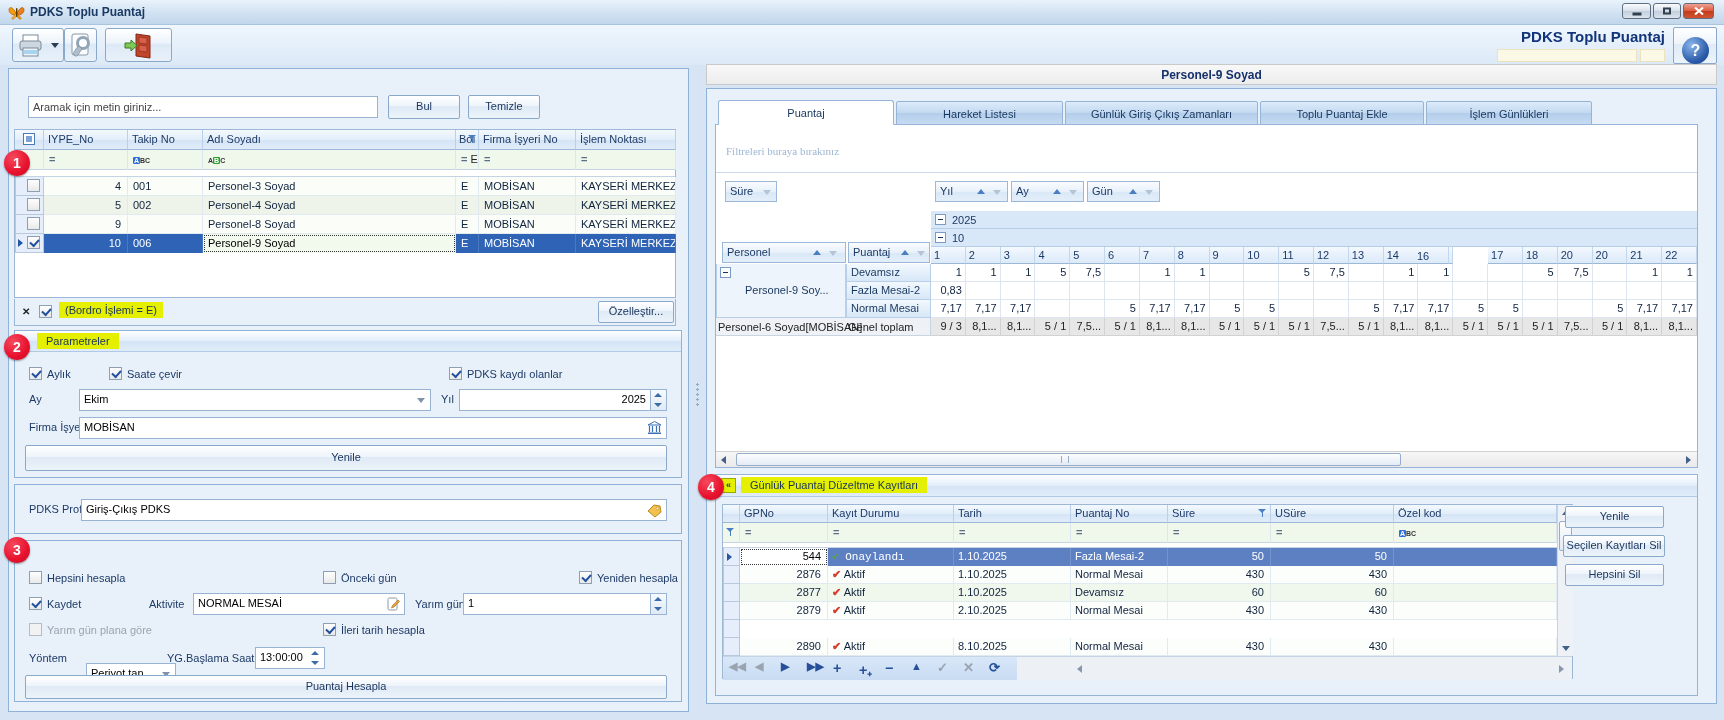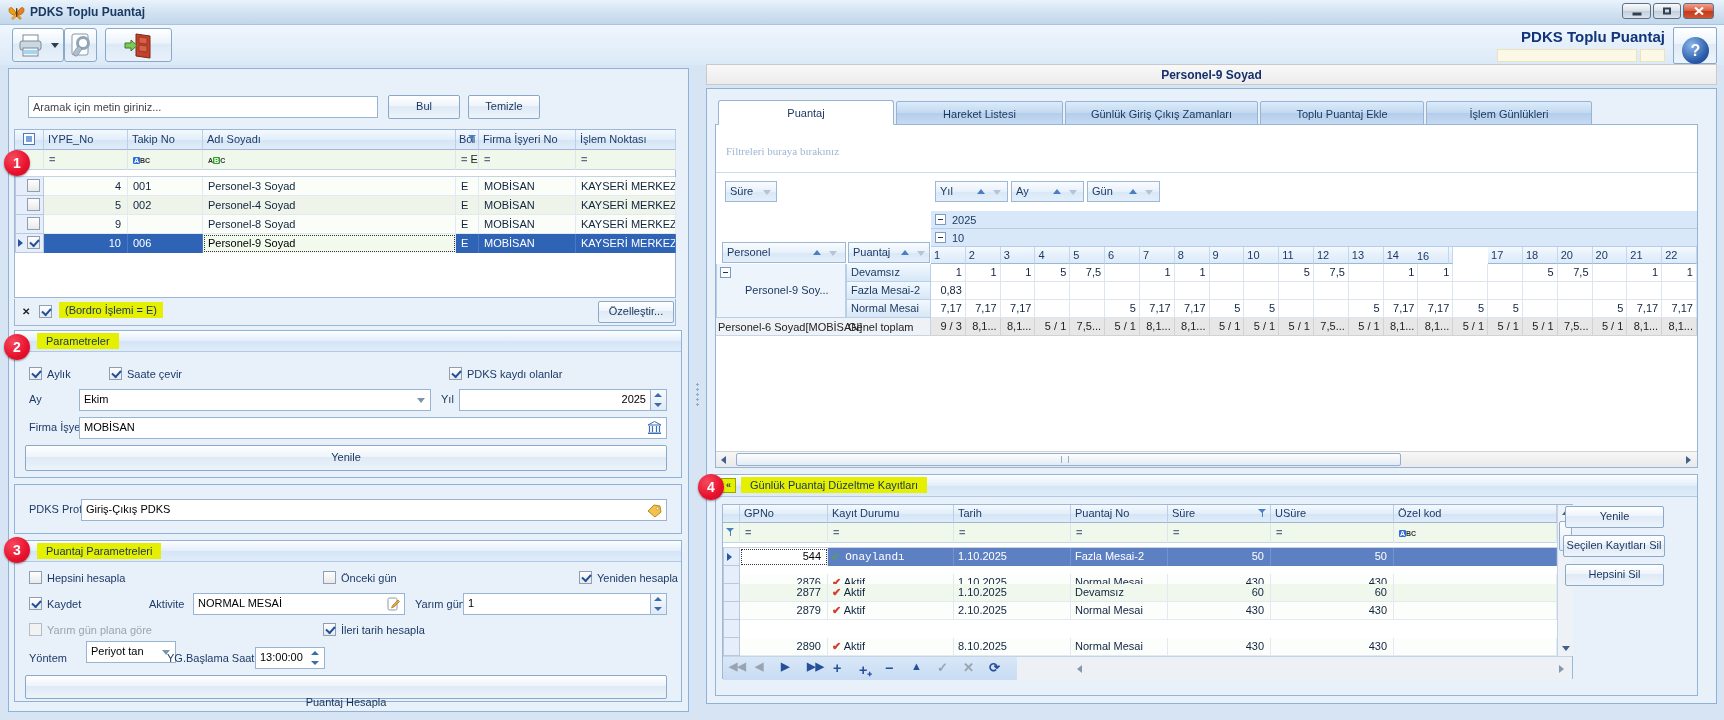--- a/index.html
+++ b/index.html
@@ -269,23 +269,20 @@
   <div class="field" style="left:66px;top:14px;width:586px;height:22px;">
     <span class="val">Giriş-Çıkış PDKS</span>
     <svg style="position:absolute;right:4px;top:3px" width="16" height="15" viewBox="0 0 16 15">
       <path d="M2 8 L8 2 L14 3 L15 9 L9 14 Z" fill="#f2c14e" stroke="#b98a1d" stroke-width="1"></path>
       <circle cx="11.5" cy="5.5" r="1.3" fill="#fff" stroke="#b98a1d" stroke-width="0.7"></circle>
     </svg>
   </div>
 </div>
 
 <div class="panel" style="left:14px;top:540px;width:668px;height:162px;">
-  <div class="phead">
-      <span class="ylab">Puantaj Parametreleri</span>
-    </div>
   <span class="cb" style="left:14px;top:30px;"></span>
   <span class="lbl" style="left:32px;top:31px;">Hepsini hesapla</span>
   <span class="cb" style="left:308px;top:30px;"></span>
   <span class="lbl" style="left:326px;top:31px;">Önceki gün</span>
   <span class="cb checked" style="left:564px;top:30px;"></span>
   <span class="lbl" style="left:582px;top:31px;">Yeniden hesapla</span>
 
   <span class="cb checked" style="left:14px;top:56px;"></span>
   <span class="lbl" style="left:32px;top:57px;">Kaydet</span>
   <span class="lbl" style="left:134px;top:57px;">Aktivite</span>
@@ -304,33 +301,33 @@
         <i class="tri-d"></i>
       </span>
   </div>
 
   <span class="cb disabled" style="left:14px;top:82px;"></span>
   <span class="lbl" style="left:32px;top:83px;color:#9aa4af;">Yarım gün plana göre</span>
   <span class="cb checked" style="left:308px;top:82px;"></span>
   <span class="lbl" style="left:326px;top:83px;">İleri tarih hesapla</span>
 
   <span class="lbl" style="left:14px;top:111px;">Yöntem</span>
-  <div class="field" style="left:71px;top:100px;width:90px;height:22px;">
+  <div class="field" style="left:71px;top:122px;width:90px;height:22px;">
     <span class="val">Periyot tan</span>
       <span class="dd"></span>
   </div>
   <span class="lbl" style="left:152px;top:111px;">YG.Başlama Saati</span>
   <div class="field" style="left:240px;top:106px;width:70px;height:22px;">
     <span class="val">13:00:00</span>
     <span class="spin" style="border-left:none;background:none;">
         <i class="tri-u"></i>
         <i class="tri-d"></i>
       </span>
   </div>
-  <div class="btn" style="left:10px;top:134px;width:642px;height:24px;"><span style="margin-top:20px">Puantaj Hesapla</span></div>
+  <div class="btn" style="left:10px;top:134px;width:642px;height:24px;"><span style="margin-top:4px">Puantaj Hesapla</span></div>
 </div>
 
 <div class="abs" style="left:689px;top:68px;width:17px;height:644px;">
   <div style="position:absolute;left:7px;top:314px;width:3px;height:24px;background-image:radial-gradient(circle,#8fa9c8 1.2px,transparent 1.3px);background-size:3px 5px;"></div>
 </div>
 
 <div class="abs" style="left:706px;top:64px;width:1011px;height:21px;background:linear-gradient(#f8f8f8,#ececec);border:1px solid #c9c9c9;text-align:center;">
   <span style="font-weight:bold;color:#16306b;font-size:12px;line-height:20px;">Personel-9 Soyad</span>
 </div>
 
@@ -550,21 +547,21 @@
         <div class="gcell" style="left: 88px; top: 0px; width: 126px; height: 18px; text-align: left; padding: 2px 0px 0px 4px; border-right: 1px solid rgb(116, 147, 205); font-family: Liberation Mono, monospace;"><span style="color:#57a639;font-weight:bold;">✔</span> <span>Onaylandı</span></div>
         <div class="gcell" style="left: 214px; top: 0px; width: 117px; height: 18px; text-align: left; padding: 2px 0px 0px 4px; border-right: 1px solid rgb(116, 147, 205);">1.10.2025</div>
         <div class="gcell" style="left: 331px; top: 0px; width: 97px; height: 18px; text-align: left; padding: 2px 0px 0px 4px; border-right: 1px solid rgb(116, 147, 205);">Fazla Mesai-2</div>
         <div class="gcell" style="left: 428px; top: 0px; width: 103px; height: 18px; text-align: right; padding: 2px 6px 0px 0px; border-right: 1px solid rgb(116, 147, 205);">50</div>
         <div class="gcell" style="left: 531px; top: 0px; width: 123px; height: 18px; text-align: right; padding: 2px 6px 0px 0px; border-right: 1px solid rgb(116, 147, 205);">50</div>
         <div class="gcell" style="left: 654px; top: 0px; width: 163px; height: 18px; text-align: left; padding: 2px 0px 0px 4px; border-right: 1px solid rgb(116, 147, 205);"></div>
       </div>
     </div>
     <div style="position: absolute; left: 0px; top: 61px; width: 834px; height: 18px;">
       <div style="position: absolute; left: 0px; top: 0px; width: 17px; height: 18px; background: rgb(230, 238, 251); border-right: 1px solid rgb(185, 201, 220); border-bottom: 1px solid rgb(185, 201, 220); border-left: 1px solid rgb(185, 201, 220); border-image: initial; border-top: none;"></div>
-      <div style="position: absolute; left: 17px; top: 0px; width: 817px; height: 18px; background: rgb(252, 254, 251); color: rgb(16, 35, 63); border-bottom: 1px solid rgb(226, 234, 241); margin-top: 8px;">
+      <div style="position: absolute; left: 17px; top: 0px; width: 817px; height: 18px; background: rgb(252, 254, 251); color: rgb(16, 35, 63); border-bottom: 1px solid rgb(226, 234, 241);">
         <div class="gcell" style="left: 0px; top: 0px; width: 88px; height: 18px; text-align: right; padding: 2px 6px 0px 0px; border-right: 1px solid rgb(226, 234, 241);">2876</div>
         <div class="gcell" style="left: 88px; top: 0px; width: 126px; height: 18px; text-align: left; padding: 2px 0px 0px 4px; border-right: 1px solid rgb(226, 234, 241);"><span style="color:#d43f2f;font-weight:bold;">✔</span> <span>Aktif</span></div>
         <div class="gcell" style="left: 214px; top: 0px; width: 117px; height: 18px; text-align: left; padding: 2px 0px 0px 4px; border-right: 1px solid rgb(226, 234, 241);">1.10.2025</div>
         <div class="gcell" style="left: 331px; top: 0px; width: 97px; height: 18px; text-align: left; padding: 2px 0px 0px 4px; border-right: 1px solid rgb(226, 234, 241);">Normal Mesai</div>
         <div class="gcell" style="left: 428px; top: 0px; width: 103px; height: 18px; text-align: right; padding: 2px 6px 0px 0px; border-right: 1px solid rgb(226, 234, 241);">430</div>
         <div class="gcell" style="left: 531px; top: 0px; width: 123px; height: 18px; text-align: right; padding: 2px 6px 0px 0px; border-right: 1px solid rgb(226, 234, 241);">430</div>
         <div class="gcell" style="left: 654px; top: 0px; width: 163px; height: 18px; text-align: left; padding: 2px 0px 0px 4px; border-right: 1px solid rgb(226, 234, 241);"></div>
       </div>
     </div>
     <div style="position: absolute; left: 0px; top: 79px; width: 834px; height: 18px;">

